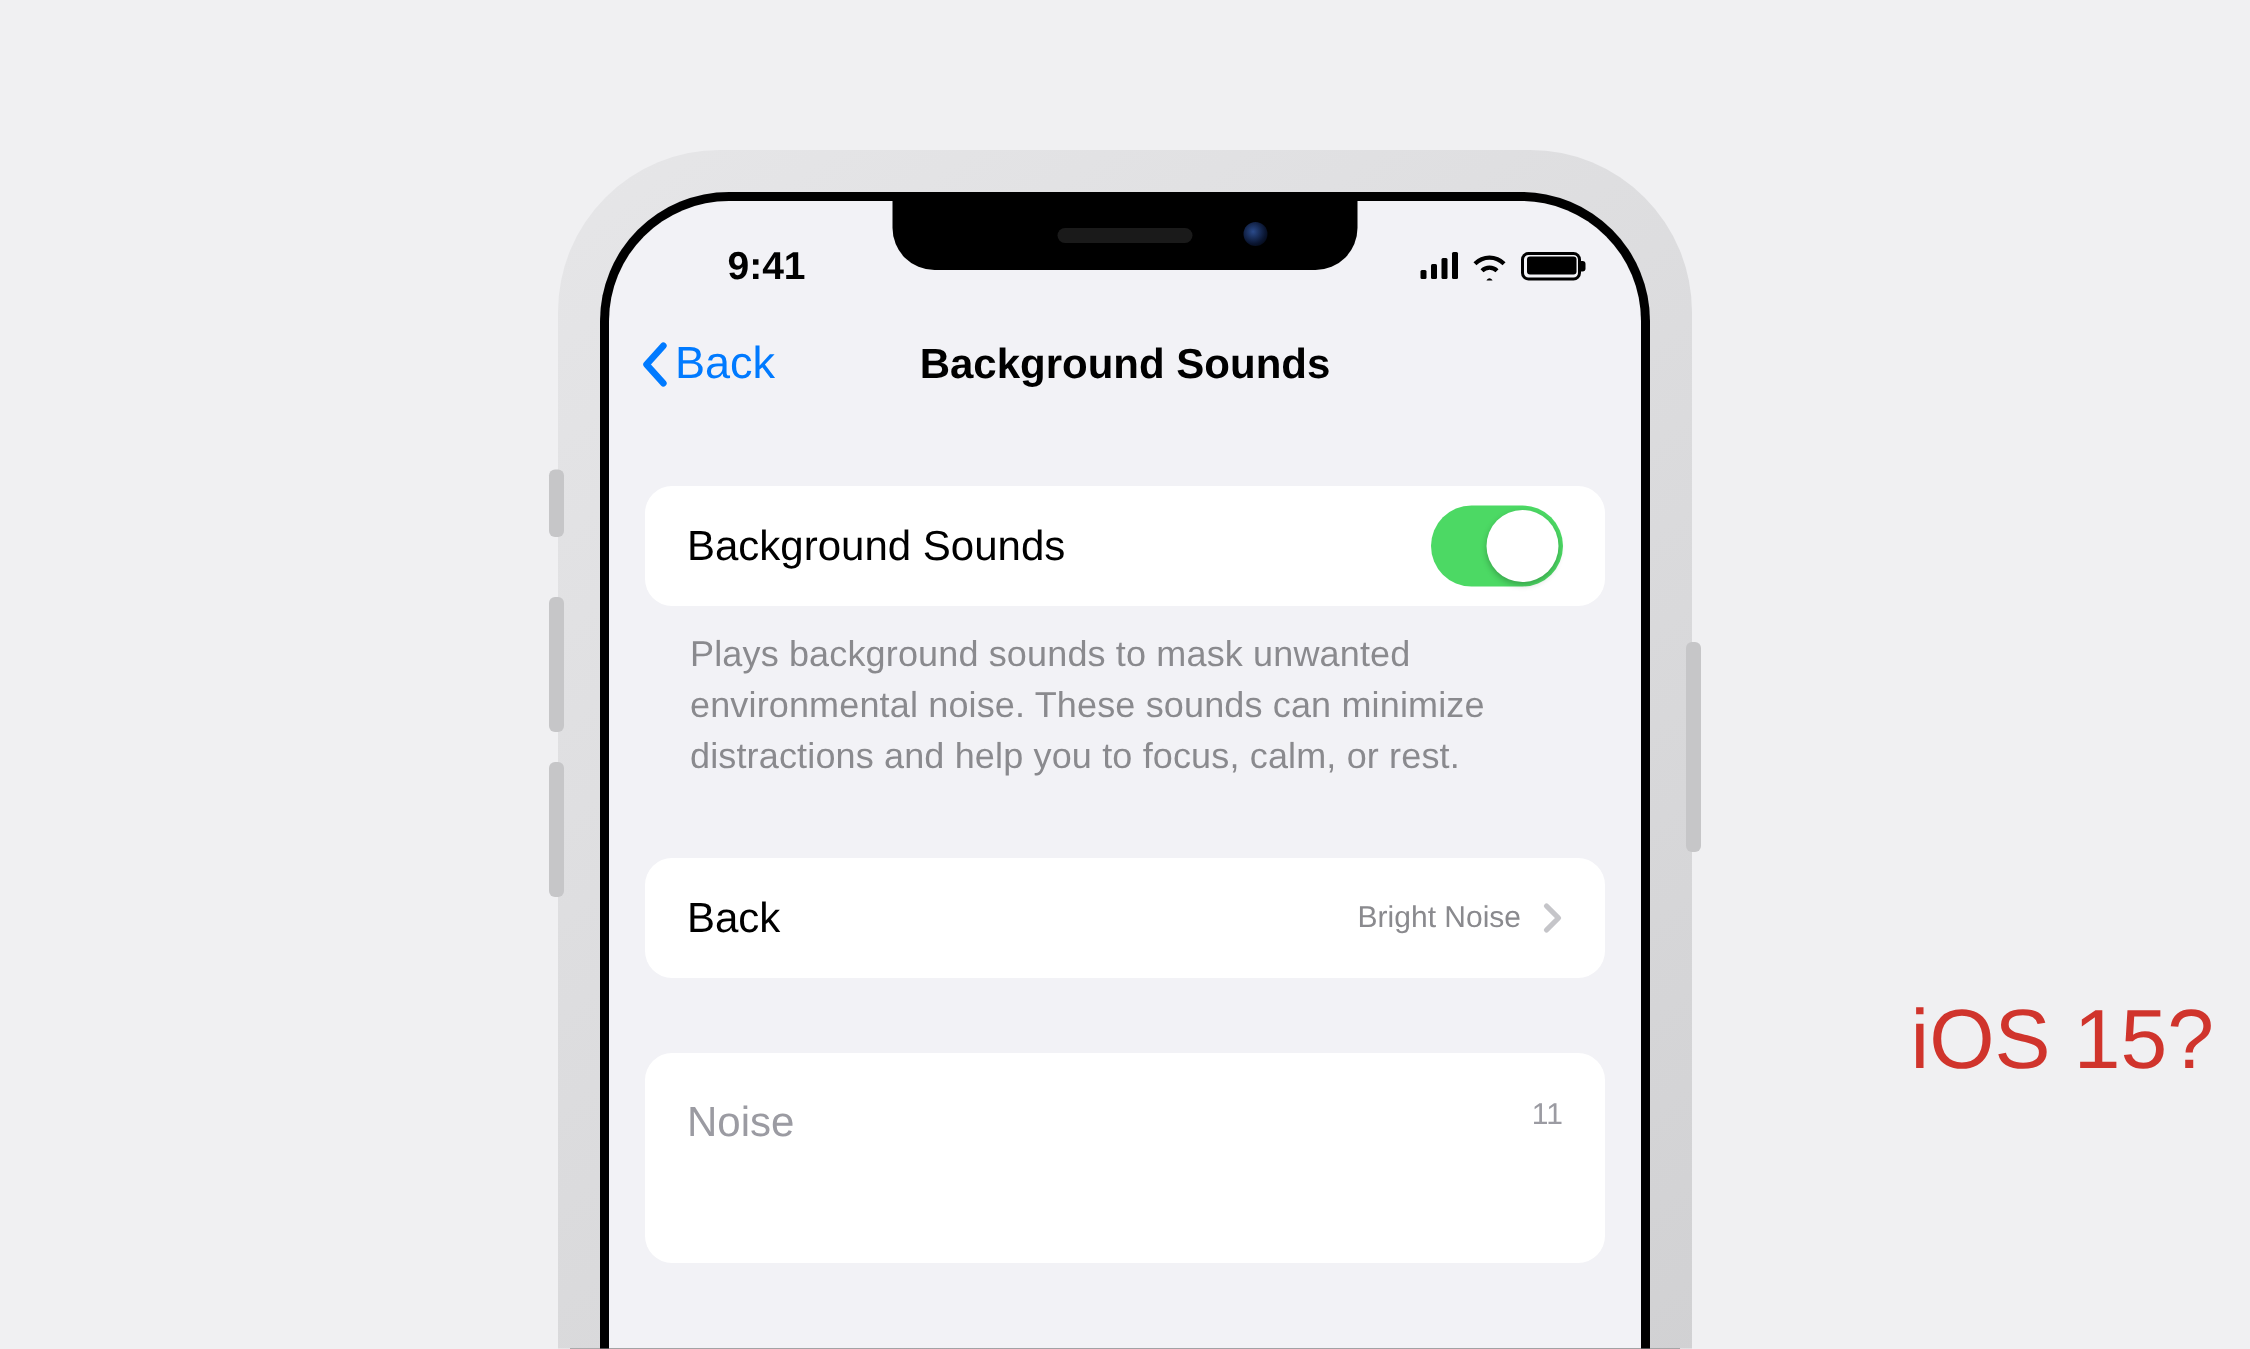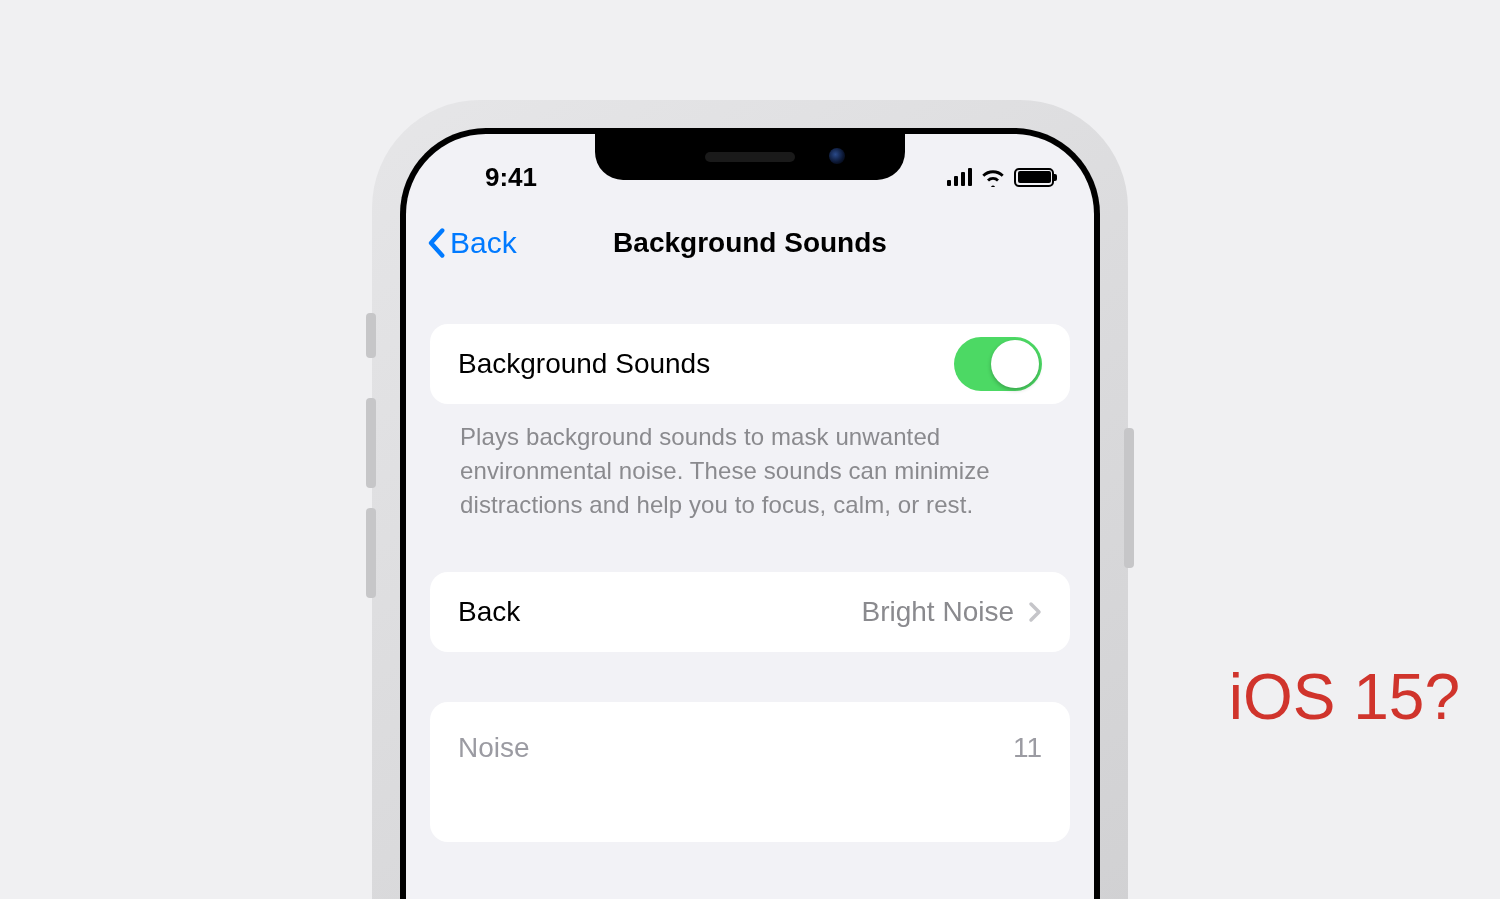--- a/index.html
+++ b/index.html
@@ -9,23 +9,23 @@
     height: 899px;
     background: #f0f0f2;
     font-family: -apple-system, "Helvetica Neue", Helvetica, Arial, sans-serif;
     overflow: hidden;
     position: relative;
   }
 
   
   .caption {
     position: absolute;
-    right: 40px;
+    right: 24px;
     top: 660px;
-    font-size: 64px;
+    font-size: 56px;
     color: #d0342c;
     font-weight: 400;
     letter-spacing: 0px;
   }
 
   
   .phone {
     position: absolute;
     left: 50%;
     top: 108px;
@@ -230,21 +230,21 @@
     color: #9b9ba2;
   }
 
   .trail {
     display:flex;
     align-items:center;
     gap:14px;
   }
   .trail-text {
     color: #8a8a8e;
-    font-size: 28px;
+    font-size: 20px;
   }
 
   .chevron svg { display:block; }
 
   
   .footer {
     padding: 16px 30px 0 30px;
     font-size: 24px;
     line-height: 1.42;
     color: #8a8a8e;

